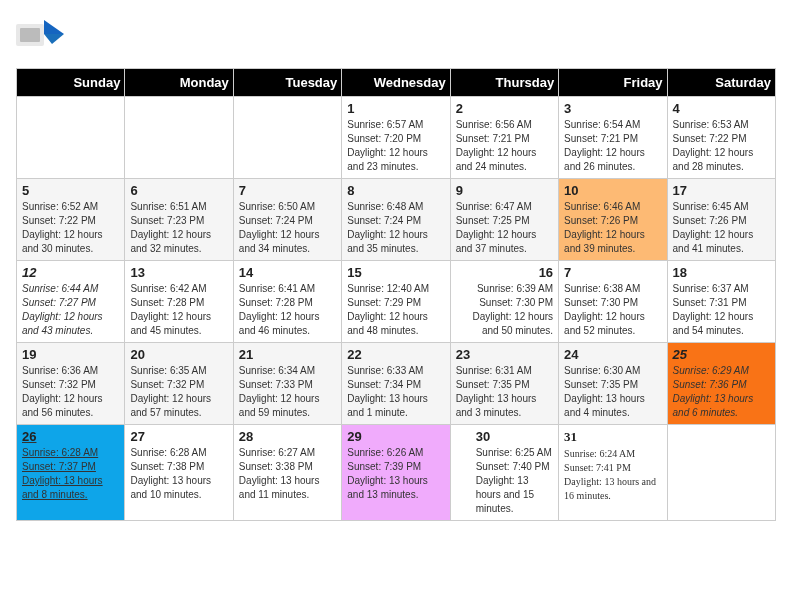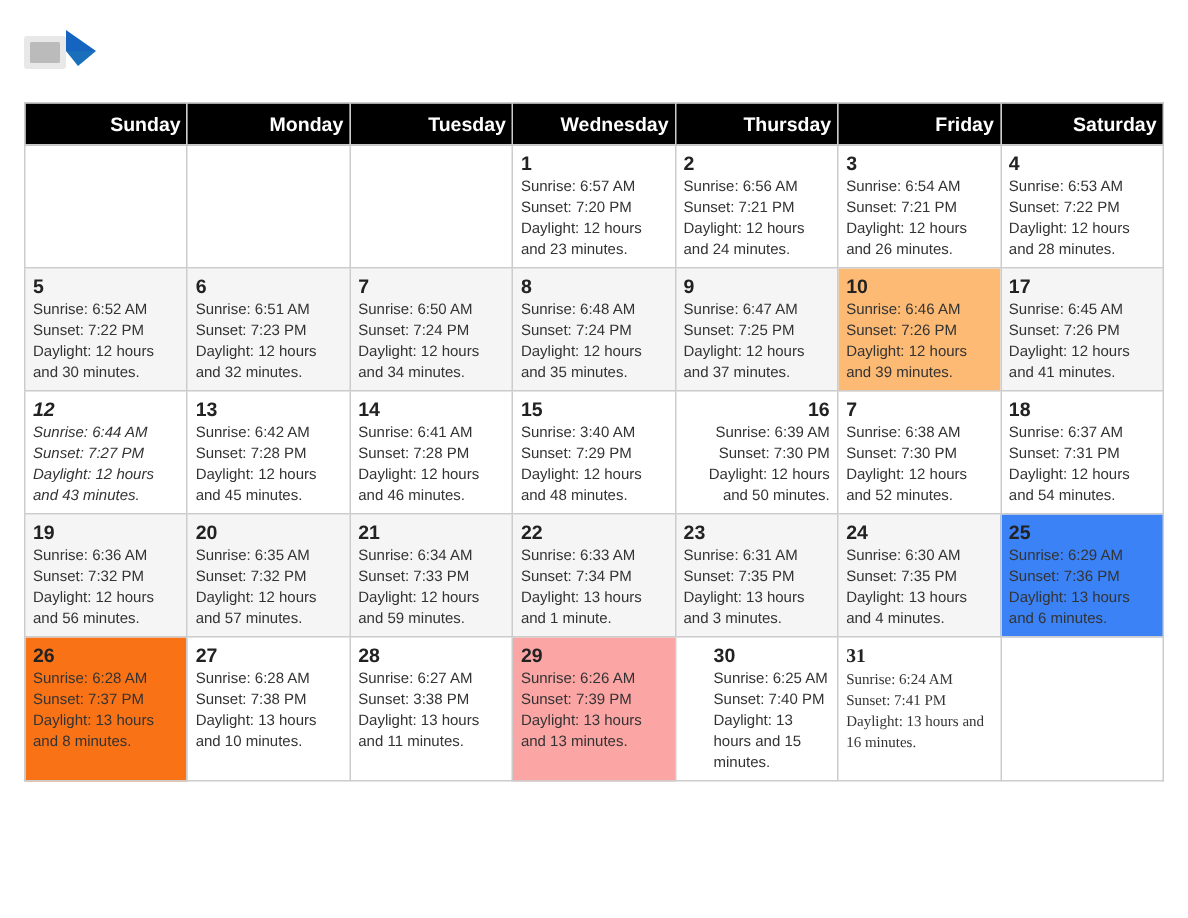--- a/index.html
+++ b/index.html
@@ -201,21 +201,21 @@
 Daylight: 12 hours and 45 minutes.</div>
         </td>
         <td style="background: rgb(255, 255, 255);">
           <div class="day-number">14</div>
           <div class="day-info">Sunrise: 6:41 AM
 Sunset: 7:28 PM
 Daylight: 12 hours and 46 minutes.</div>
         </td>
         <td style="background: rgb(255, 255, 255);">
           <div class="day-number">15</div>
-          <div class="day-info">Sunrise: 3:40 AM
+          <div class="day-info">Sunrise: 12:40 AM
 Sunset: 7:29 PM
 Daylight: 12 hours and 48 minutes.</div>
         </td>
         <td style="background: rgb(255, 255, 255); text-align: right;">
           <div class="day-number">16</div>
           <div class="day-info">Sunrise: 6:39 AM
 Sunset: 7:30 PM
 Daylight: 12 hours and 50 minutes.</div>
         </td>
         <td style="background: rgb(255, 255, 255);">
@@ -261,47 +261,47 @@
           <div class="day-info">Sunrise: 6:31 AM
 Sunset: 7:35 PM
 Daylight: 13 hours and 3 minutes.</div>
         </td>
         <td style="background: rgb(245, 245, 245);">
           <div class="day-number">24</div>
           <div class="day-info">Sunrise: 6:30 AM
 Sunset: 7:35 PM
 Daylight: 13 hours and 4 minutes.</div>
         </td>
-        <td style="background: #3b82f6;">
+        <td style="background: #f97316; font-style: italic;">
           <div class="day-number">25</div>
           <div class="day-info">Sunrise: 6:29 AM
 Sunset: 7:36 PM
 Daylight: 13 hours and 6 minutes.</div>
         </td>
       </tr>
       <tr>
-        <td style="background: #f97316;">
+        <td style="background: #0ea5e9; text-decoration: underline;">
           <div class="day-number">26</div>
           <div class="day-info">Sunrise: 6:28 AM
 Sunset: 7:37 PM
 Daylight: 13 hours and 8 minutes.</div>
         </td>
         <td style="background: rgb(255, 255, 255);">
           <div class="day-number">27</div>
           <div class="day-info">Sunrise: 6:28 AM
 Sunset: 7:38 PM
 Daylight: 13 hours and 10 minutes.</div>
         </td>
         <td style="background: rgb(255, 255, 255); margin-left: 40px;">
           <div class="day-number">28</div>
           <div class="day-info">Sunrise: 6:27 AM
 Sunset: 3:38 PM
 Daylight: 13 hours and 11 minutes.</div>
         </td>
-        <td style="background: #fca5a5; margin-top: 38px;">
+        <td style="background: #f0abfc; margin-top: 38px;">
           <div class="day-number">29</div>
           <div class="day-info">Sunrise: 6:26 AM
 Sunset: 7:39 PM
 Daylight: 13 hours and 13 minutes.</div>
         </td>
         <td style="background: rgb(255, 255, 255); padding-left: 25px;">
           <div class="day-number">30</div>
           <div class="day-info">Sunrise: 6:25 AM
 Sunset: 7:40 PM
 Daylight: 13 hours and 15 minutes.</div>

